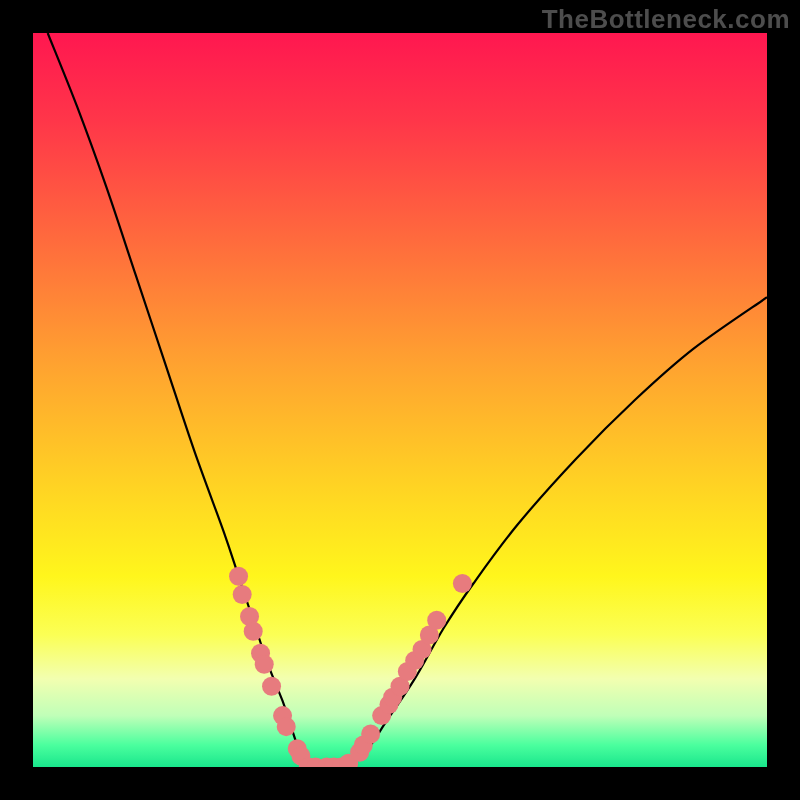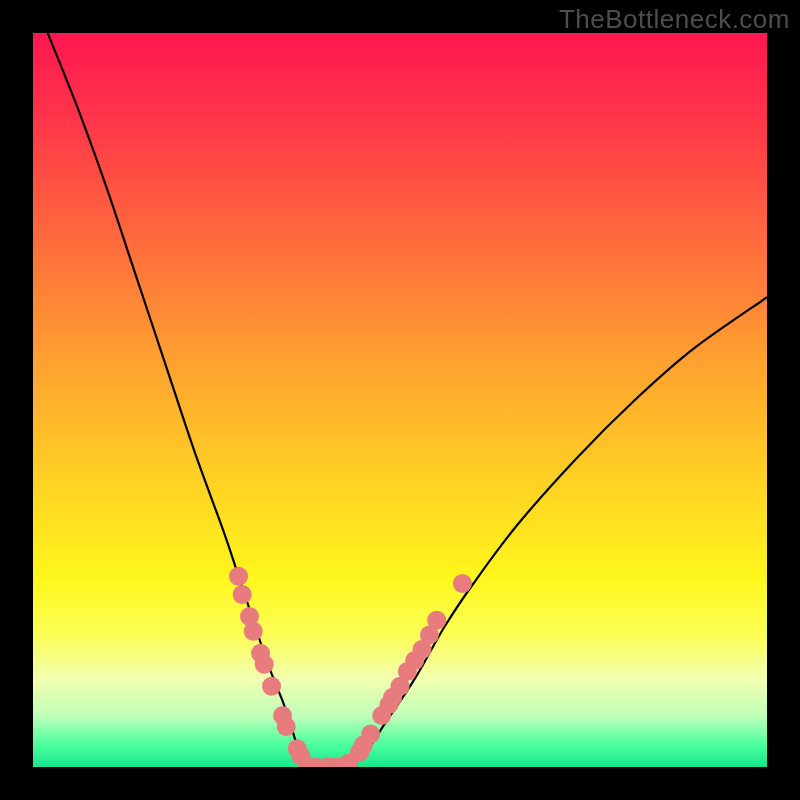--- a/index.html
+++ b/index.html
@@ -16,21 +16,21 @@
     width: 800px;
     height: 800px;
     background: #000;
   }
   .watermark {
     position: absolute;
     top: 4px;
     right: 10px;
     color: #4d4d4d;
     font-size: 26px;
-    font-weight: 400;
+    font-weight: 700;
     letter-spacing: 0.5px;
     z-index: 10;
   }
   .plot-area {
     position: absolute;
     left: 33px;
     top: 33px;
     width: 734px;
     height: 734px;
     overflow: hidden;

